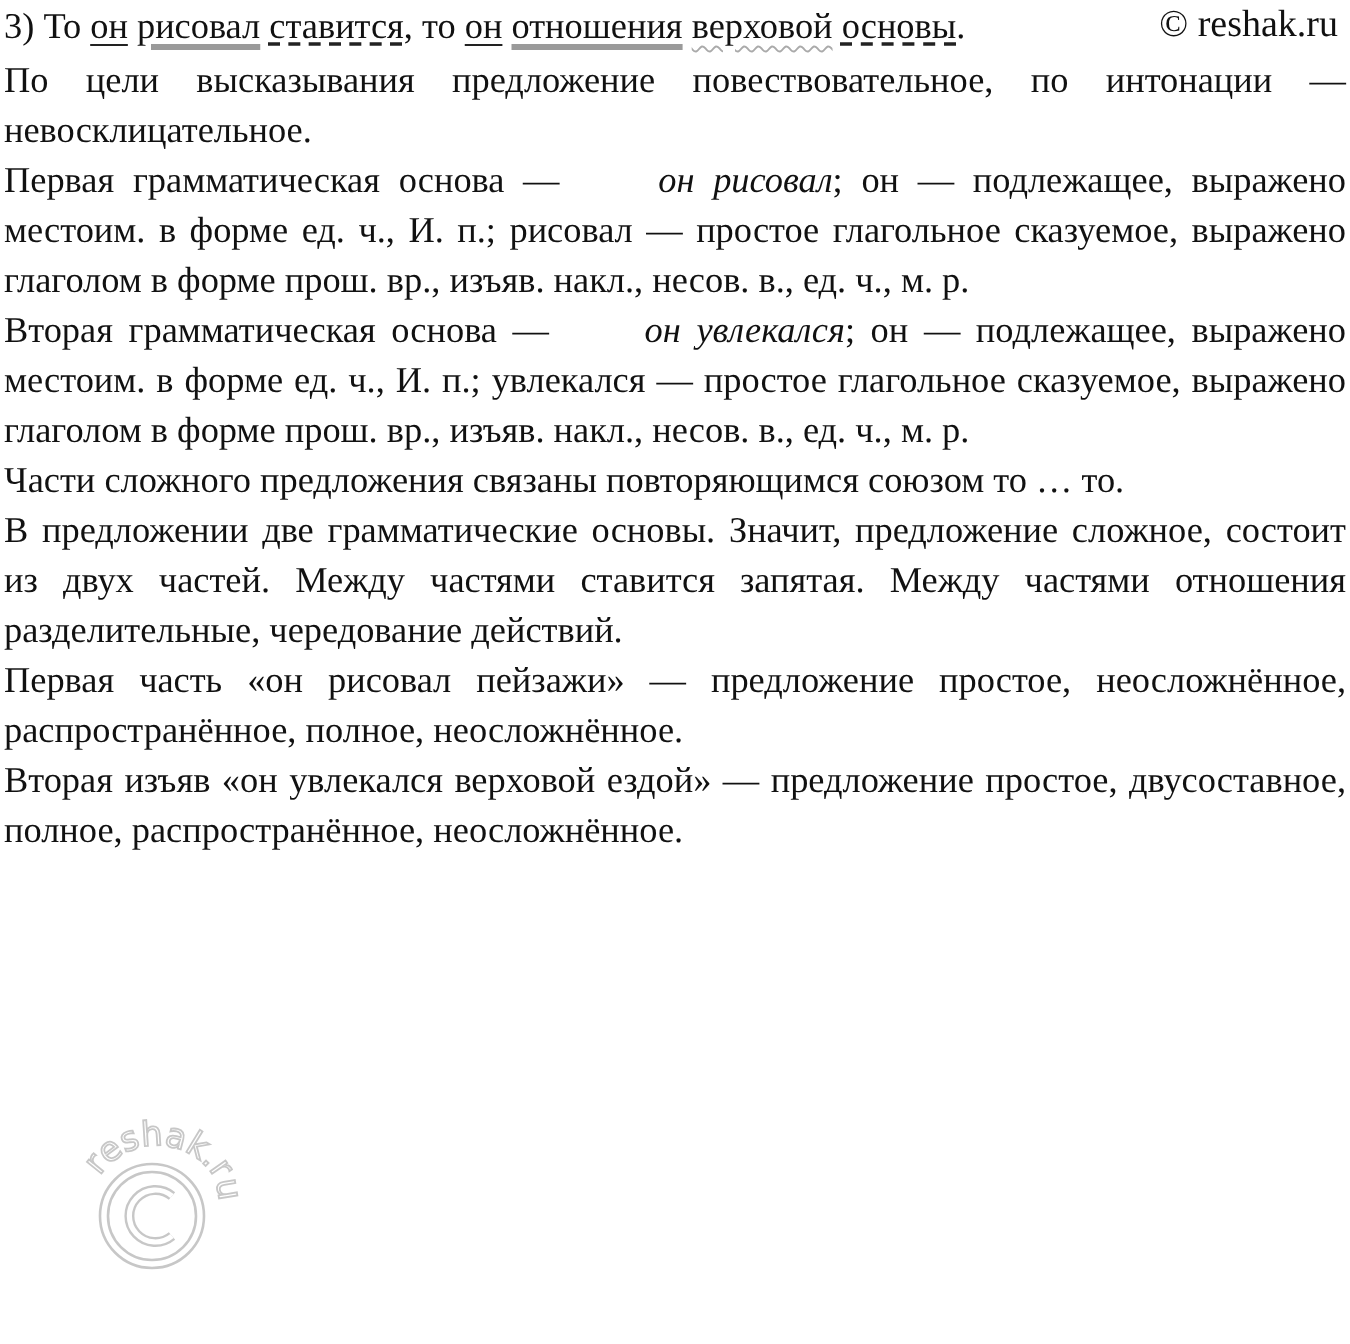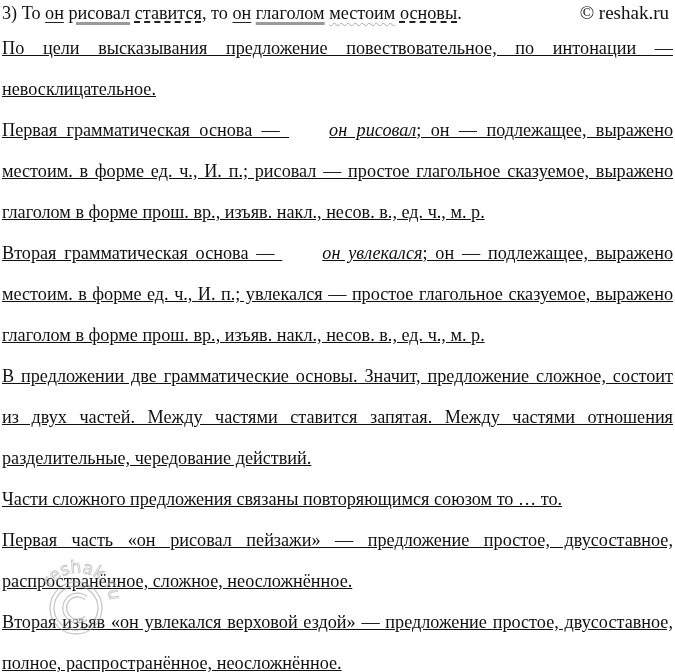--- a/index.html
+++ b/index.html
@@ -35,22 +35,21 @@
     font-size: 19px;
   }
   .u-single { text-decoration: underline; text-decoration-color: #222; text-underline-offset: 3px; }
   .u-double { text-decoration: underline; text-decoration-color: #9a9a9a; text-decoration-thickness: 3px; text-underline-offset: 3px; }
   .u-dashed { text-decoration: underline dashed; text-decoration-color: #222; text-underline-offset: 3px; }
   .u-wavy { text-decoration: underline wavy; text-decoration-color: #aaaaaa; text-decoration-thickness: 1px; text-underline-offset: 3px; }
 
   p.para {
     margin: 0;
     text-align: justify;
-    line-height: 41px;
-    text-decoration: underline;
+    line-height: 25px;
   }
   .gap-1 { margin-top: 6px; }
   .gap-2 { margin-top: 7px; }
   em { font-style: italic; margin-left: 40px; }
 
   .watermark {
     position: absolute;
     left: 42px;
     top: 548px;
     width: 92px;
@@ -64,36 +63,36 @@
 
 <div class="page">
 
   <div class="header">
     <span>3)</span>
     <span>То</span>
     <span class="u-single">он</span>
     <span class="u-double">рисовал</span>
     <span class="u-dashed">ставится</span><span>, то</span>
     <span class="u-single">он</span>
-    <span class="u-double">глаголом</span>
-    <span class="u-wavy">местоим</span>
+    <span class="u-double">отношения</span>
+    <span class="u-wavy">верховой</span>
     <span class="u-dashed">основы</span><span>.</span>
     <span class="copyright">© reshak.ru</span>
   </div>
 
   <p class="para gap-1">По цели высказывания предложение повествовательное, по интонации — невосклицательное.</p>
 
   <p class="para gap-2"><span>Первая грамматическая основа — </span><em>он рисовал</em><span>; он — подлежащее, выражено местоим. в форме ед. ч., И. п.; рисовал — простое глагольное сказуемое, выражено глаголом в форме прош. вр., изъяв. накл., несов. в., ед. ч., м. р.</span><br><span>Вторая грамматическая основа — </span><em>он увлекался</em><span>; он — подлежащее, выражено местоим. в форме ед. ч., И. п.; увлекался — простое глагольное сказуемое, выражено глаголом в форме прош. вр., изъяв. накл., несов. в., ед. ч., м. р.</span></p>
 
+  <p class="para gap-2">Части сложного предложения связаны повторяющимся союзом то … то.</p>
+
   <p class="para gap-2">В предложении две грамматические основы. Значит, предложение сложное, состоит из двух частей. Между частями ставится запятая. Между частями отношения разделительные, чередование действий.</p>
 
-  <p class="para gap-2">Части сложного предложения связаны повторяющимся союзом то … то.</p>
 
-
-  <p class="para gap-2">Первая часть «он рисовал пейзажи» — предложение простое, двусоставное, распространённое, сложное, неосложнённое.</p>
+  <p class="para gap-2">Первая часть «он рисовал пейзажи» — предложение простое, неосложнённое, распространённое, полное, неосложнённое.</p>
 
   <p class="para gap-2">Вторая изъяв «он увлекался верховой ездой» — предложение простое, двусоставное, полное, распространённое, неосложнённое.</p>
 </div>
 
 <div class="watermark">
   <svg width="92" height="92" viewBox="0 0 92 92">
     <circle cx="34" cy="60" r="26" fill="none" stroke="#9a9a9a" stroke-width="1.3"></circle>
     <circle cx="34" cy="60" r="22" fill="none" stroke="#9a9a9a" stroke-width="1.3"></circle>
     <path d="M44 50 A13 13 0 1 0 44 70" fill="none" stroke="#9a9a9a" stroke-width="5"></path>
     <path d="M44 50 A13 13 0 1 0 44 70" fill="none" stroke="#ffffff" stroke-width="2.6"></path>

